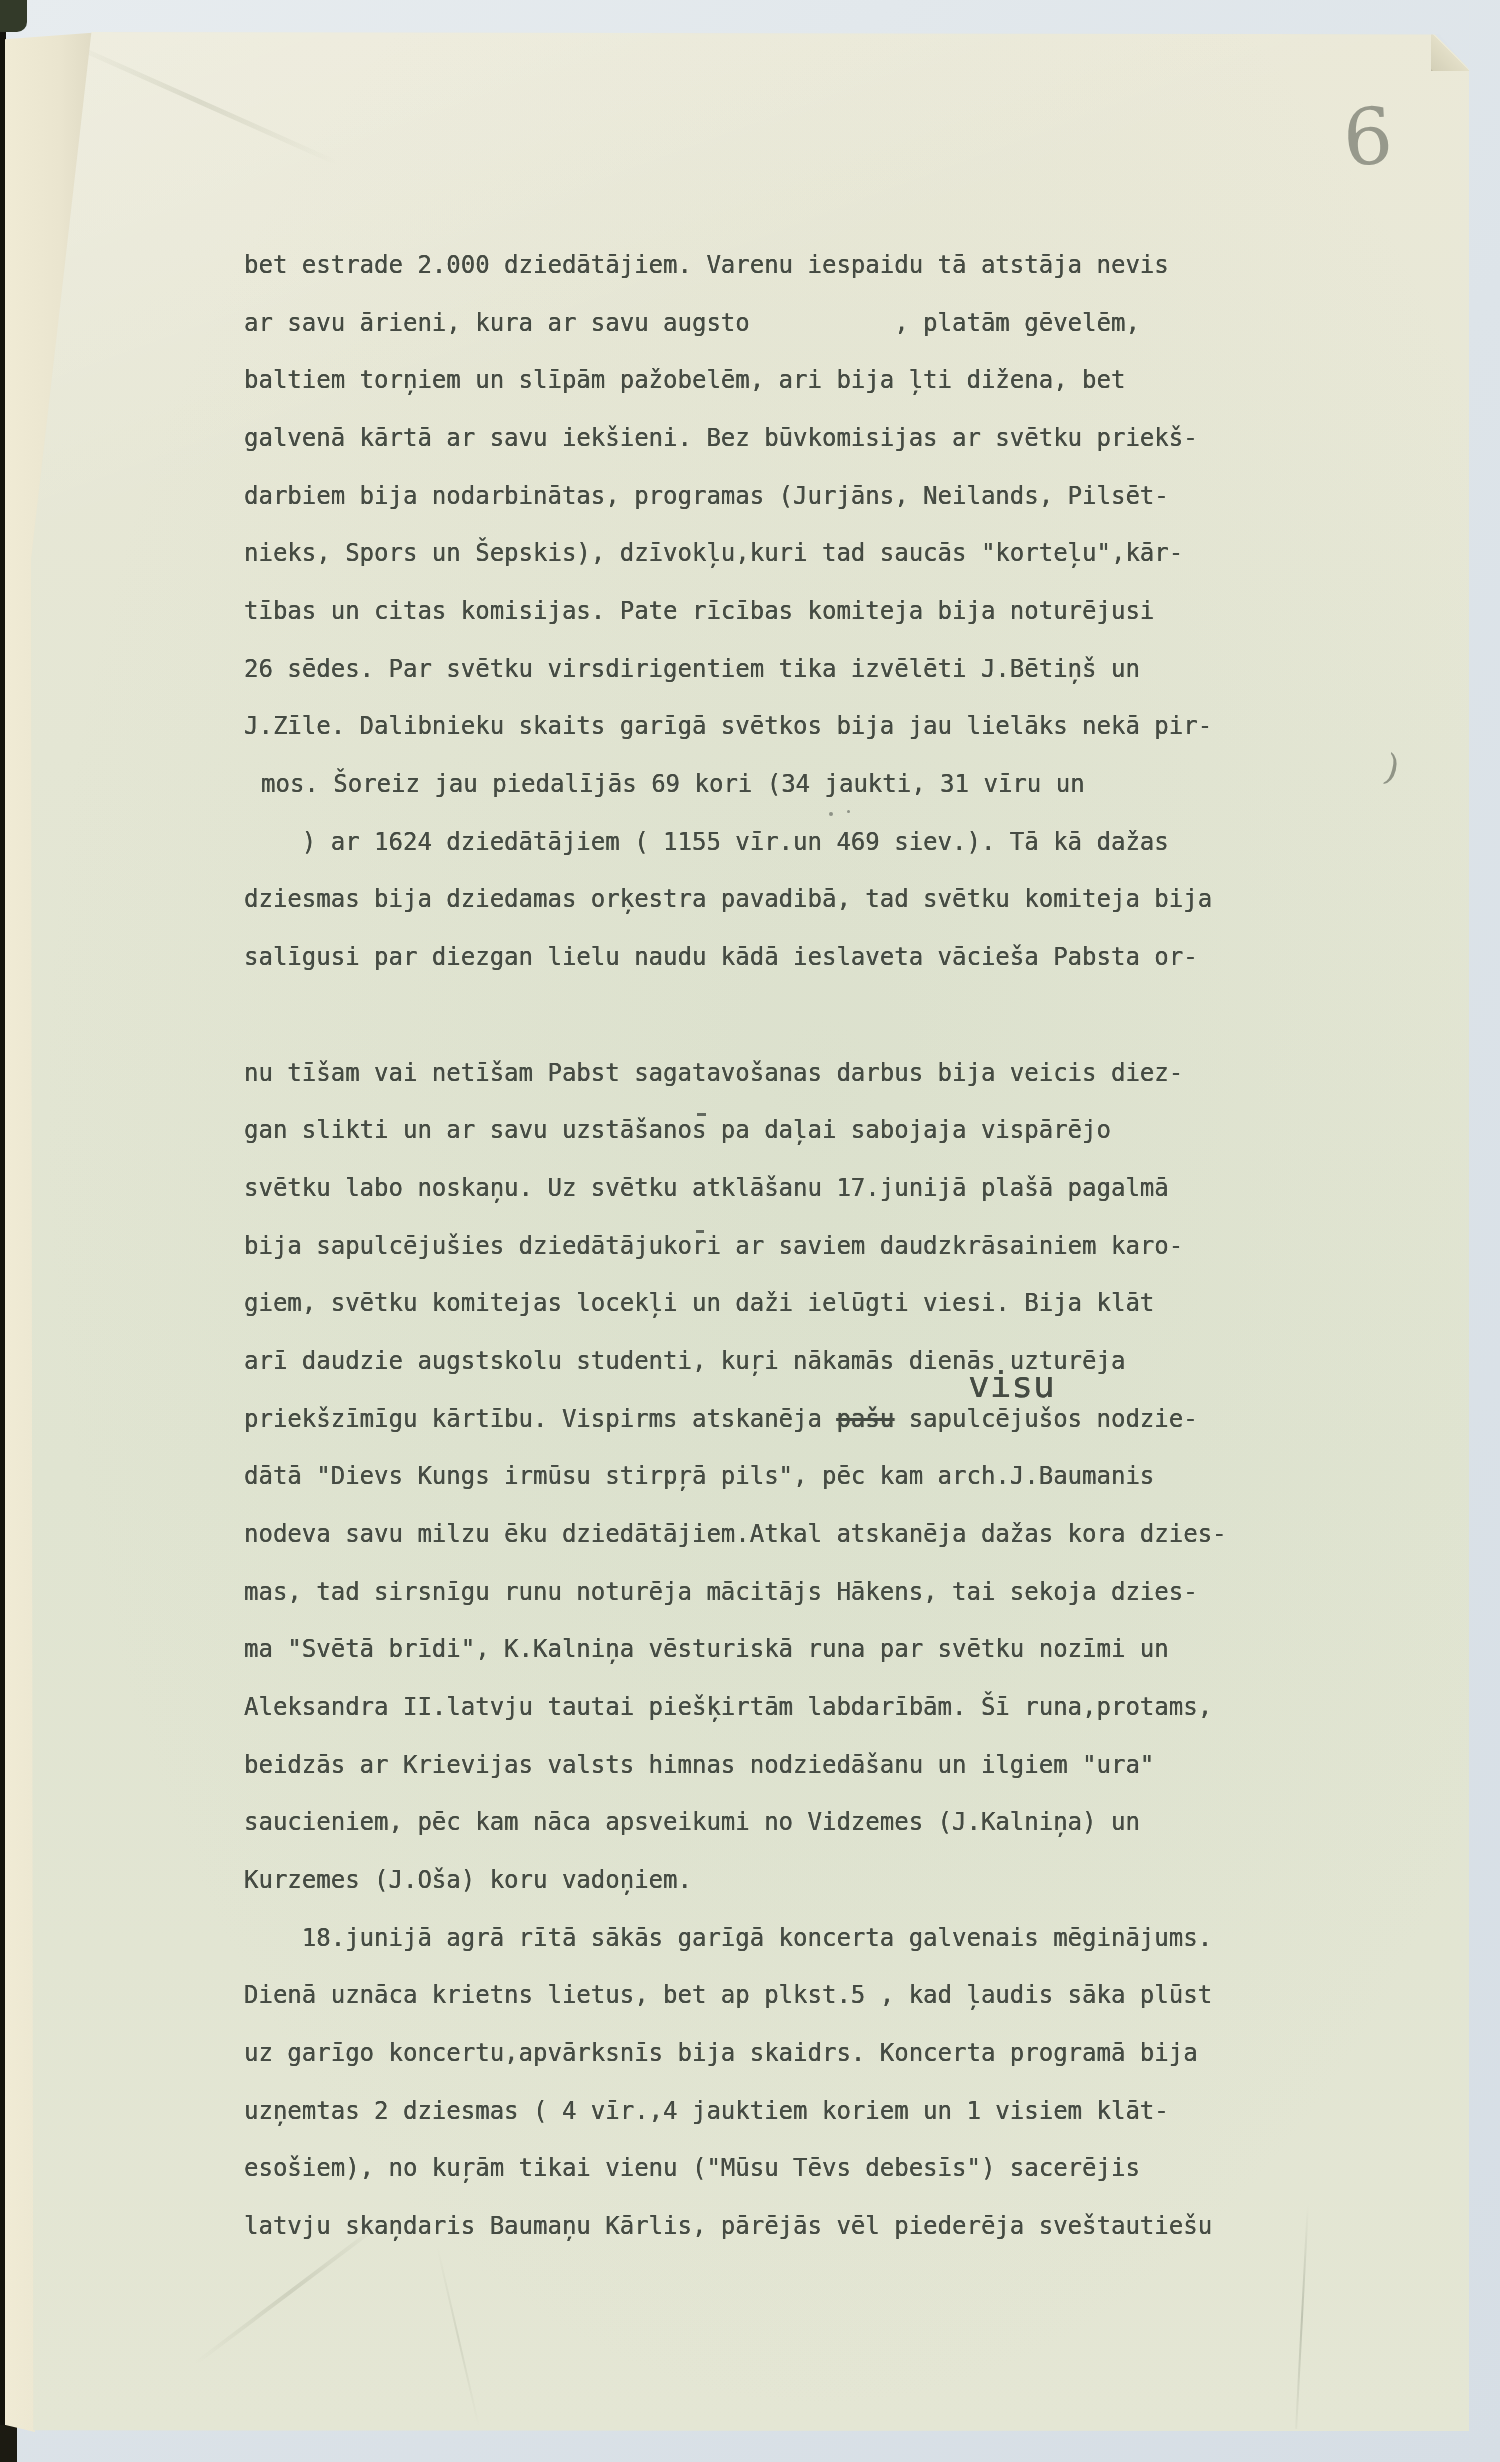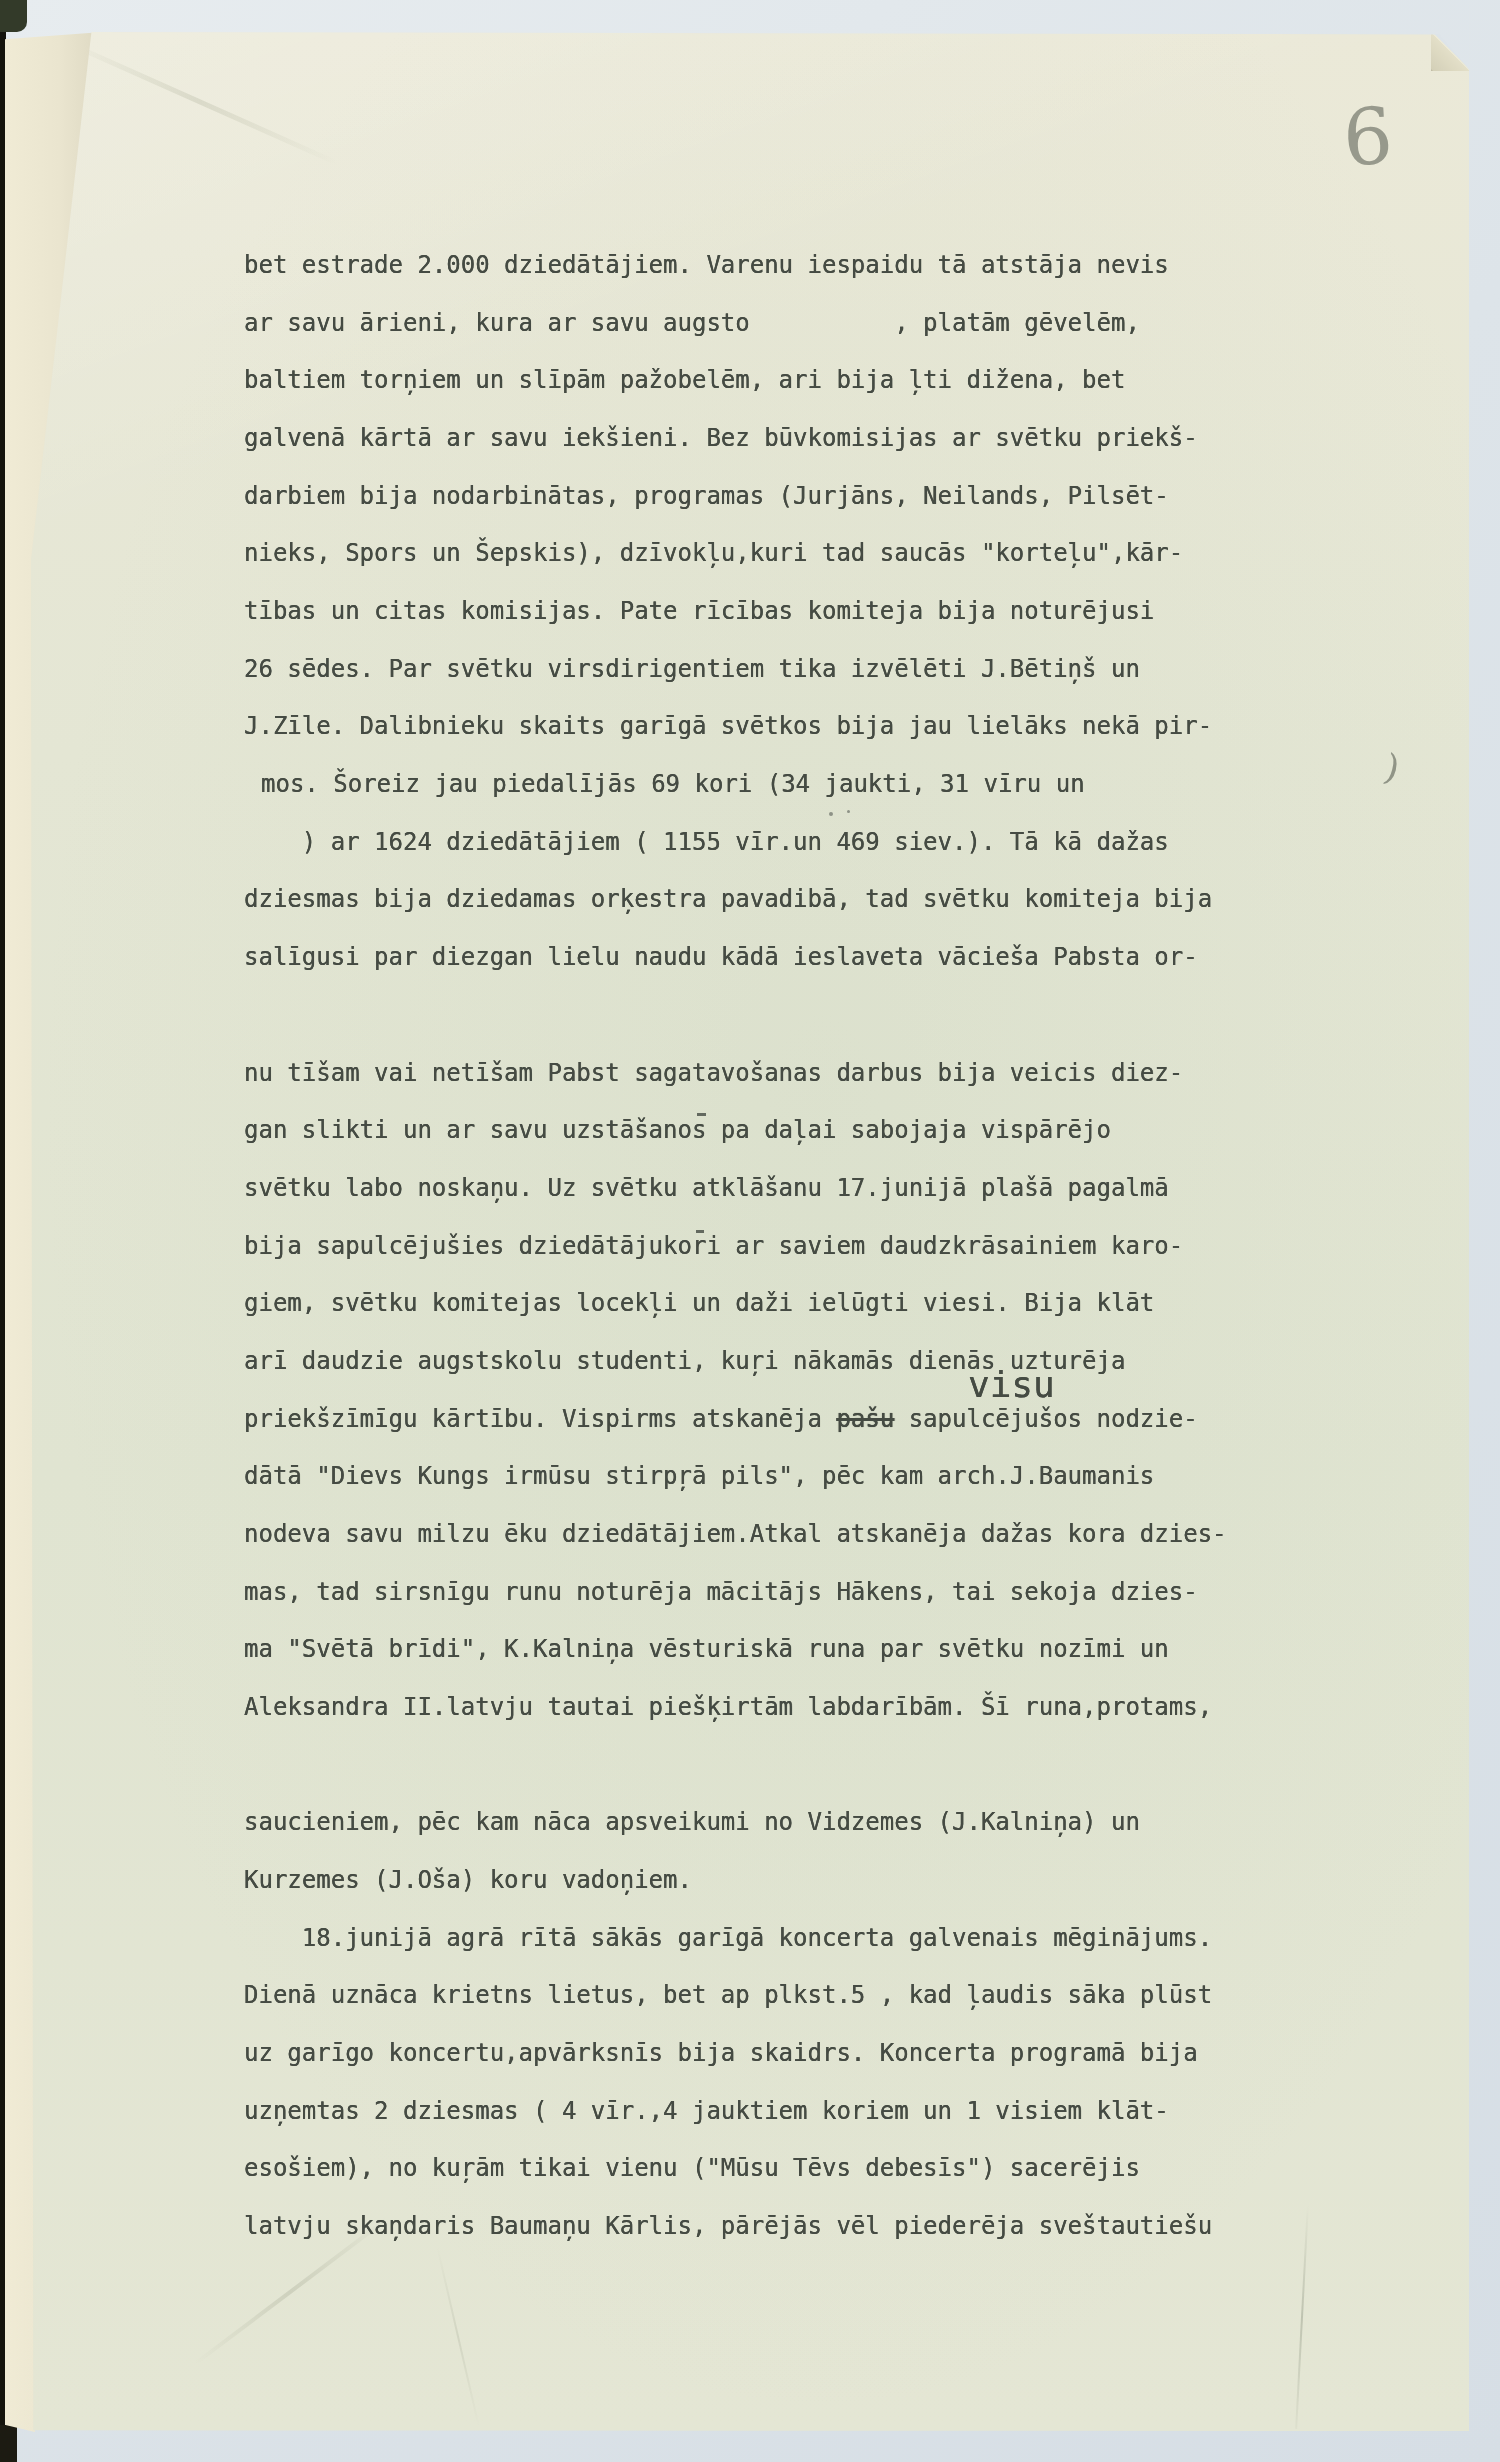--- a/index.html
+++ b/index.html
@@ -129,20 +129,21 @@
       <div class="line" style="top: 923px;">svētku labo noskaņu. Uz svētku atklāšanu 17.junijā plašā pagalmā</div>
       <div class="line" style="top: 981px;">bija sapulcējušies dziedātājukori ar saviem daudzkrāsainiem karo-</div>
       <div class="line" style="top: 1038px;">giem, svētku komitejas locekļi un daži ielūgti viesi. Bija klāt</div>
       <div class="line" style="top: 1154px;"><span>priekšzīmīgu kārtību. Vispirms atskanēja </span><span class="struck">pašu</span><span> sapulcējušos nodzie-</span></div>
       <div class="line" style="top: 1096px;">arī daudzie augstskolu studenti, kuŗi nākamās dienās uzturēja</div>
       <div class="line" style="top: 1211px;">dātā "Dievs Kungs irmūsu stirpŗā pils", pēc kam arch.J.Baumanis</div>
       <div class="line" style="top: 1269px;">nodeva savu milzu ēku dziedātājiem.Atkal atskanēja dažas kora dzies-</div>
       <div class="line" style="top: 1327px;">mas, tad sirsnīgu runu noturēja mācitājs Hākens, tai sekoja dzies-</div>
       <div class="line" style="top: 1384px;">ma "Svētā brīdi", K.Kalniņa vēsturiskā runa par svētku nozīmi un</div>
       <div class="line" style="top: 1442px;">Aleksandra II.latvju tautai piešķirtām labdarībām. Šī runa,protams,</div>
+      <div class="line" style="top: 1500px;">beidzās ar Krievijas valsts himnas nodziedāšanu un ilgiem "ura"</div>
       <div class="line" style="top: 1557px;">saucieniem, pēc kam nāca apsveikumi no Vidzemes (J.Kalniņa) un</div>
       <div class="line" style="top: 1615px;">Kurzemes (J.Oša) koru vadoņiem.</div>
       <div class="line" style="top: 1673px;">    18.junijā agrā rītā sākās garīgā koncerta galvenais mēginājums.</div>
       <div class="line" style="top: 1730px;">Dienā uznāca krietns lietus, bet ap plkst.5 , kad ļaudis sāka plūst</div>
       <div class="line" style="top: 1788px;">uz garīgo koncertu,apvārksnīs bija skaidrs. Koncerta programā bija</div>
       <div class="line" style="top: 1846px;">uzņemtas 2 dziesmas ( 4 vīr.,4 jauktiem koriem un 1 visiem klāt-</div>
       <div class="line" style="top: 1903px;">esošiem), no kuŗām tikai vienu ("Mūsu Tēvs debesīs") sacerējis</div>
       <div class="line" style="top: 1961px;">latvju skaņdaris Baumaņu Kārlis, pārējās vēl piederēja sveštautiešu</div>
     </div>
 </div>

